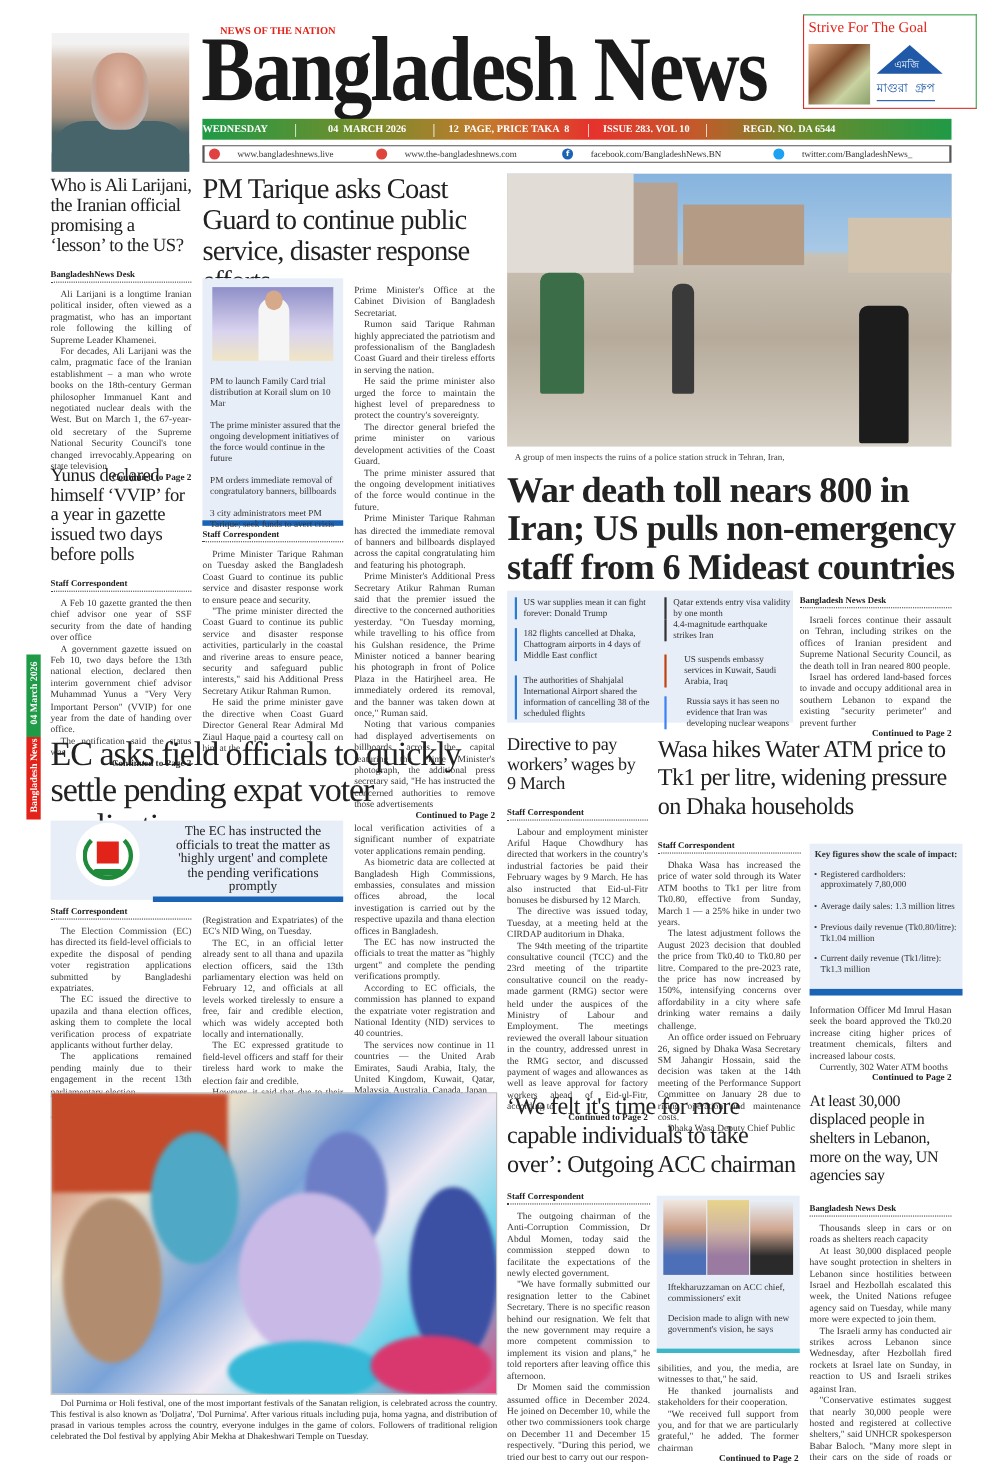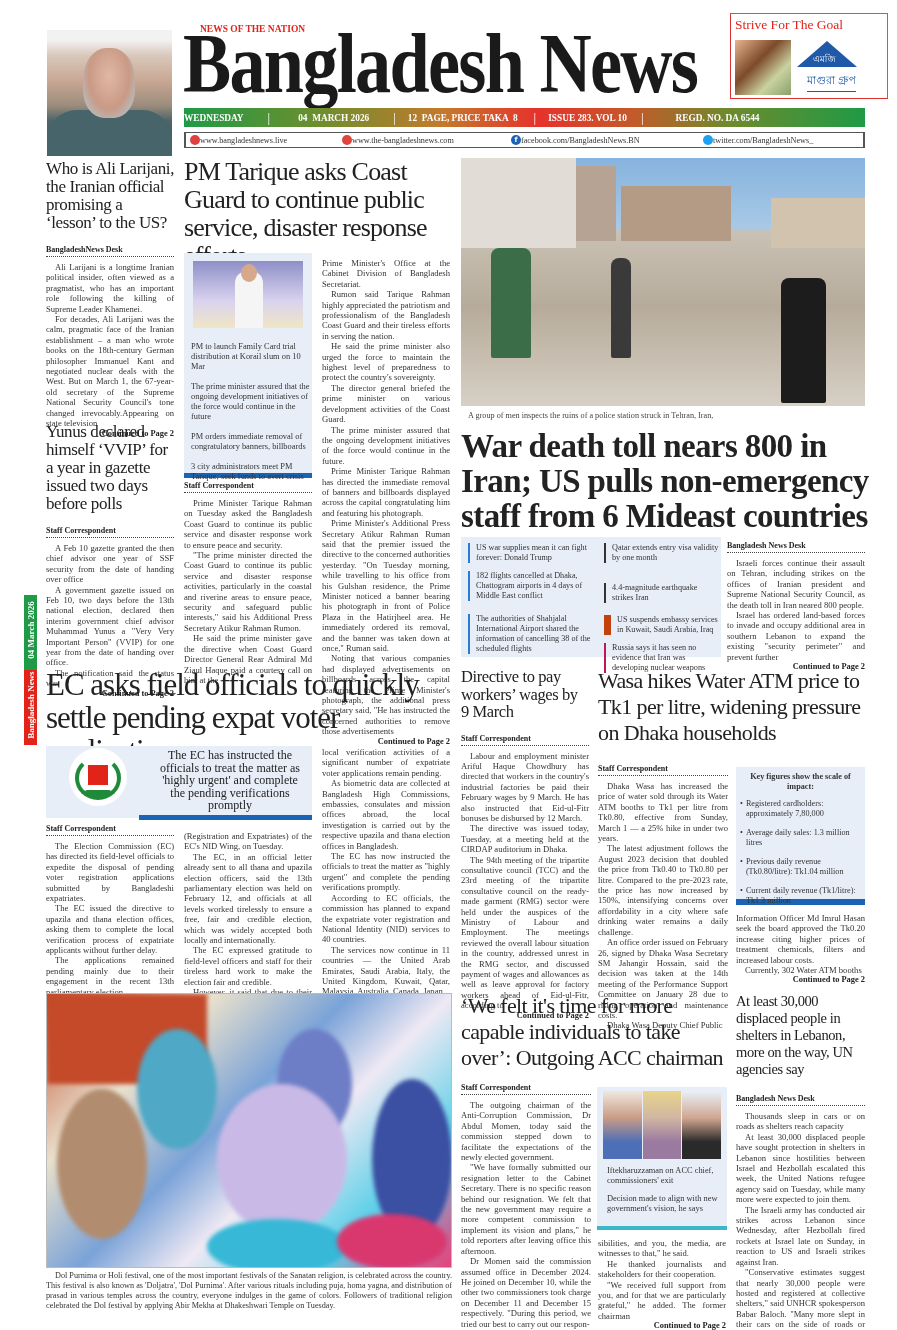--- a/index.html
+++ b/index.html
@@ -14,26 +14,26 @@
 .photo-larijani{left:47px;top:30px;width:125px;height:126px;background:linear-gradient(180deg,#f2f2f2 0%,#f2f2f2 8%,#d9c8bb 20%,#c9a894 40%,#9c8c7c 60%,#4e6467 72%,#3f5a60 100%)}
 .photo-larijani .face{position:absolute;left:36px;top:18px;width:52px;height:70px;border-radius:45% 45% 40% 40%;background:radial-gradient(ellipse at 50% 40%,#e0b8a4 0%,#c99a86 55%,#b9b9b9 80%)}
 .photo-larijani .shirt{position:absolute;left:0;bottom:0;width:125px;height:46px;background:#47646a;border-radius:30px 30px 0 0}
 .tagline{left:200px;top:24px;font-family:"Liberation Serif",serif;font-weight:bold;font-size:9.5px;color:#e2231a}
 .masthead-title{left:183px;top:22px;font-family:"Liberation Serif",serif;font-weight:bold;font-size:84px;letter-spacing:-2px;color:#1a1a1a;line-height:84px;transform:scaleX(0.86);transform-origin:left top;white-space:nowrap}
 .ad-box{left:730px;top:13px;width:158px;height:86px;border:1.5px solid #d9302b;border-top-color:#3aa24a;border-right-color:#3aa24a}
 .ad-slogan{position:absolute;left:4px;top:3px;font-family:"Liberation Serif",serif;font-size:13.5px;color:#e2231a;white-space:nowrap}
 .ad-pics{position:absolute;left:4px;top:26px;width:56px;height:55px;background:linear-gradient(135deg,#e7b58f,#7d4a2a 40%,#c9d2a1 70%,#8aa06a)}
 .ad-tri{position:absolute;left:66px;top:27px;width:0;height:0;border-left:30px solid transparent;border-right:30px solid transparent;border-bottom:26px solid #1f59a8}
 .ad-tri-text{position:absolute;left:82px;top:38px;font-size:9px;color:#fff;font-family:"DejaVu Sans",sans-serif}
-.ad-brand{position:absolute;left:76px;top:58px;font-size:11px;color:#1f59a8;font-family:Liberation Serif, serif;border-bottom:1.5px solid #1f59a8}
+.ad-brand{position:absolute;left:66px;top:58px;font-size:11px;color:#1f59a8;font-family:Liberation Mono, monospace;border-bottom:1.5px solid #1f59a8}
 .info-bar{left:184px;top:108px;width:681px;height:19px;background:linear-gradient(90deg,#1f9a46 0%,#6e8e2d 20%,#c37a2c 38%,#e6322c 52%,#c35a2a 66%,#6e8a2c 80%,#1f9a46 100%);display:flex;align-items:center;font-family:"Liberation Serif",serif;font-weight:bold;font-size:9.3px;color:#fff;white-space:nowrap}
 .info-bar span{display:inline-block}
 .info-bar .sep{font-weight:normal;font-size:13px;margin:0 6px}
 .links-bar{left:184px;top:132px;width:681px;height:16px;border:1px solid #555;border-left-width:2px;border-right-width:2px;display:flex;align-items:center;font-family:"Liberation Serif",serif;font-size:8.2px;color:#333;white-space:nowrap}
-.lk{display:flex;align-items:center;gap:0;position:absolute;top:2px}
+.lk{display:flex;align-items:center;gap:16px;position:absolute;top:2px}
 .ic{display:inline-block;width:10px;height:10px;border-radius:50%;position:relative}
 .ic-web{background:#e04040}
 .ic-globe{background:#e0453c}
 .ic-fb{background:#1b63b5;color:#fff;font:bold 7px "DejaVu Sans",sans-serif;text-align:center;line-height:10px}
 .ic-tw{background:#1da1f2}
 
 .photo-rubble{left:461px;top:158px;width:404px;height:248px;background:
 linear-gradient(180deg,#86b3de 0%,#a8c9e6 28%,rgba(0,0,0,0) 30%),
 linear-gradient(180deg,#c9c1b4 30%,#b6ab9b 60%,#d7d0c5 100%)}
 .photo-rubble .bld{position:absolute;background:#b39b86}
@@ -168,24 +168,24 @@
 <div class="abs" style="left:468px;top:411px;font-family:'Liberation Serif',serif;font-size:8.2px;color:#444;white-space:nowrap">A group of men inspects the ruins of a police station struck in Tehran, Iran,</div>
 <h1 class="abs headline" style="left:461px;top:429px;width:410px;font-size:33px;line-height:35px;font-weight:bold;letter-spacing:-0.6px">War death toll nears 800 in Iran; US pulls non-emergency staff from 6 Mideast countries</h1>
 
 <div class="abs" style="left:461px;top:537px;width:260px;height:120px;background:#e8eef8"></div>
 <div class="abs" style="left:468px;top:543px;width:135px;font-family:'Liberation Serif',serif;font-size:8.2px;line-height:10px;color:#333">
   <div style="border-left:2px solid #2a7bd5;padding-left:6px;margin-bottom:8px">US war supplies mean it can fight forever: Donald Trump</div>
   <div style="border-left:2px solid #2a7bd5;padding-left:6px;margin-bottom:13px">182 flights cancelled at Dhaka, Chattogram airports in 4 days of Middle East conflict</div>
   <div style="border-left:2px solid #2a7bd5;padding-left:6px">The authorities  of Shahjalal International Airport shared the information of cancelling 38 of the scheduled flights</div>
 </div>
 <div class="abs" style="left:604px;top:543px;width:116px;font-family:'Liberation Serif',serif;font-size:8.2px;line-height:10px;color:#333">
-  <div style="border-left:2px solid #333;padding-left:6px;margin-bottom:20px">Qatar extends entry visa validity by one month</div>
+  <div style="border-left:2px solid #333;padding-left:6px;margin-bottom:0">Qatar extends entry visa validity by one month</div>
   <div style="border-left:2px solid #333;padding-left:6px;margin-bottom:12px">4.4-magnitude earthquake strikes Iran</div>
-  <div style="border-left:7px solid #c2410c;padding-left:6px;margin-bottom:8px">US suspends embassy services in Kuwait, Saudi Arabia, Iraq</div>
-  <div style="border-left:2px solid #be185d;padding-left:6px">Russia says it has seen no evidence that Iran was developing nuclear weapons</div>
+  <div style="border-left:2px solid #c2410c;padding-left:16px;margin-bottom:8px">US suspends embassy services in Kuwait, Saudi Arabia, Iraq</div>
+  <div style="border-left:2px solid #3b82f6;padding-left:18px">Russia says it has seen no evidence that Iran was developing nuclear weapons</div>
 </div>
 <div class="abs" style="left:727px;top:541px;width:138px">
   <div class="byline">Bangladesh News Desk</div>
   <div class="body-text">
     <p>Israeli forces continue their assault on Tehran, including strikes on the offices of Iranian president and Supreme National Security Council, as the death toll in Iran neared 800 people.</p>
     <p>Israel has ordered land-based forces to invade and occupy additional area in southern Lebanon to expand the existing "security perimeter" and prevent further</p>
   </div>
   <div class="cont">Continued to Page 2</div>
 </div>
 
@@ -241,21 +241,21 @@
 <h1 class="abs headline" style="left:598px;top:668px;width:270px;font-size:22px;line-height:26px;font-weight:normal;letter-spacing:-0.6px">Wasa hikes Water ATM price to Tk1 per litre, widening pressure on Dhaka households</h1>
 <div class="abs" style="left:598px;top:764px;width:130px">
   <div class="byline">Staff Correspondent</div>
   <div class="body-text">
     <p>Dhaka Wasa has increased the price of water sold through its Water ATM booths to Tk1 per litre from Tk0.80, effective from Sunday, March 1 — a 25% hike in under two years.</p>
     <p>The latest adjustment follows the August 2023 decision that doubled the price from Tk0.40 to Tk0.80 per litre. Compared to the pre-2023 rate, the price has now increased by 150%, intensifying concerns over affordability in a city where safe drinking water remains a daily challenge.</p>
     <p>An office order issued on February 26, signed by Dhaka Wasa Secretary SM Jahangir Hossain, said the decision was taken at the 14th meeting of the Performance Support Committee on January 28 due to rising operation and maintenance costs.</p>
     <p>Dhaka Wasa Deputy Chief Public</p>
   </div>
 </div>
-<div class="abs" style="left:736px;top:767px;width:129px;height:138px;background:#e8eef8;border-bottom:6px solid #1b63b5;font-family:'Liberation Serif',serif;font-size:8.2px;line-height:9.5px;color:#333;padding:5px 4px">
+<div class="abs" style="left:736px;top:767px;width:139px;height:138px;background:#e8eef8;border-bottom:6px solid #1b63b5;font-family:'Liberation Serif',serif;font-size:8.2px;line-height:9.5px;color:#333;padding:5px 4px">
   <div style="font-weight:bold;text-align:center;margin-bottom:8px">Key figures show the scale of impact:</div>
   <div style="display:flex;gap:3px;margin-bottom:10px">
       <span>•</span>
       <span>Registered cardholders: approximately 7,80,000</span>
     </div>
   <div style="display:flex;gap:3px;margin-bottom:10px">
       <span>•</span>
       <span>Average daily sales: 1.3 million litres</span>
     </div>
   <div style="display:flex;gap:3px;margin-bottom:10px">

